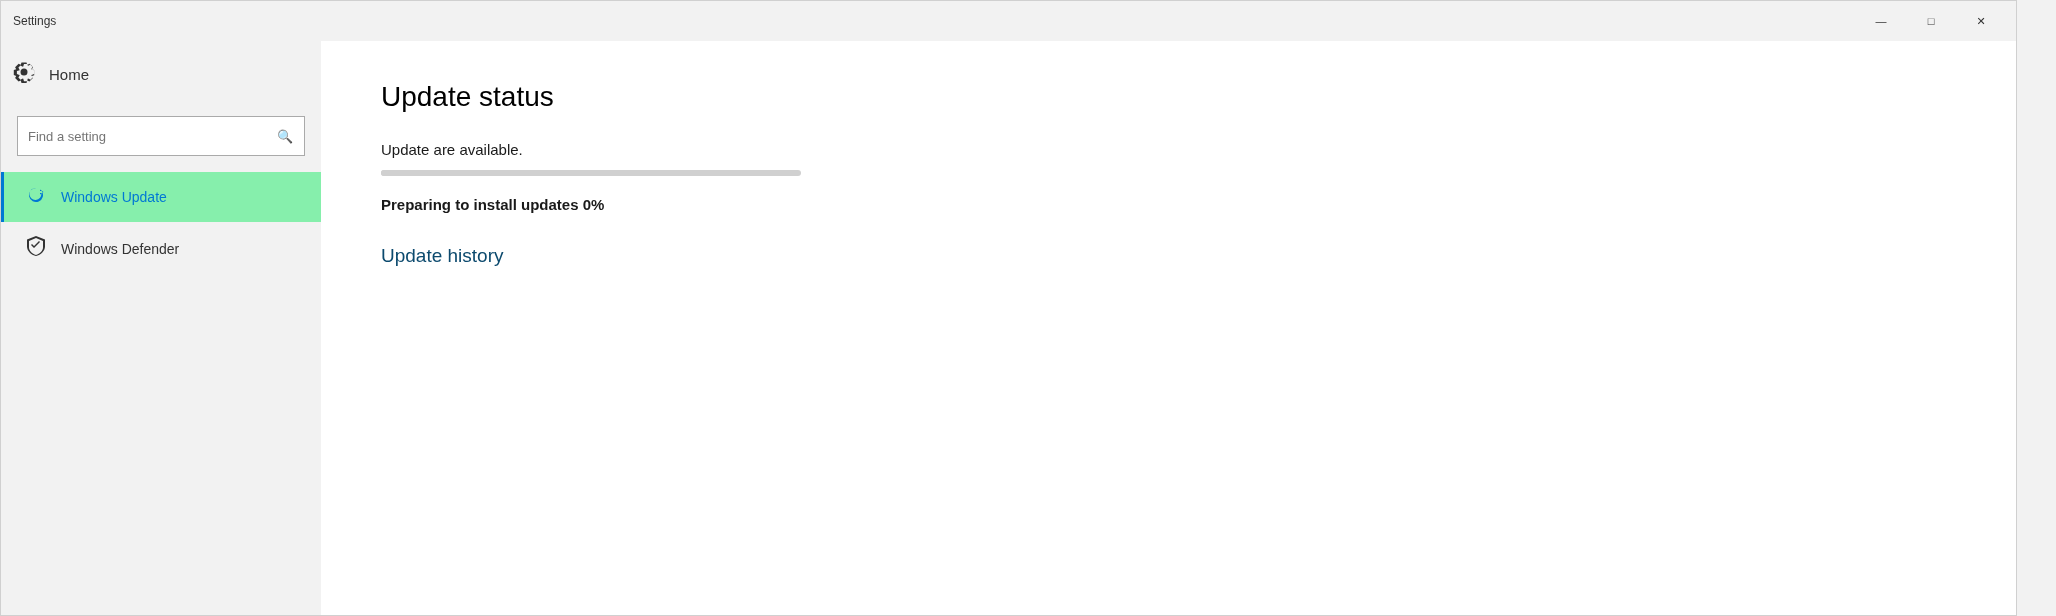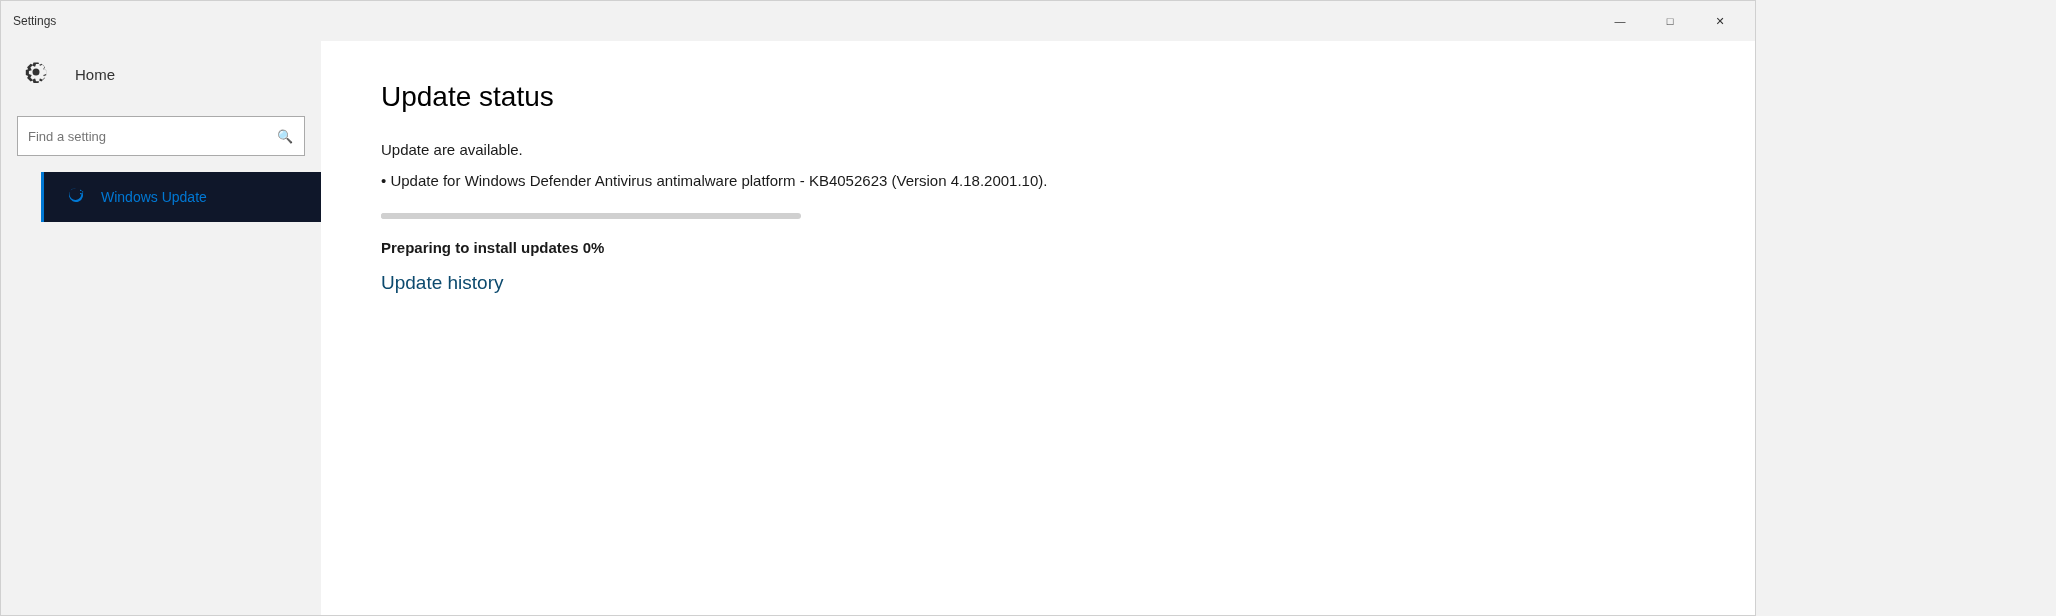--- a/index.html
+++ b/index.html
@@ -10,21 +10,21 @@
 
     body {
       font-family: 'Segoe UI', sans-serif;
       background: #f2f2f2;
       width: 2056px;
       height: 616px;
       overflow: hidden;
     }
 
     .window {
-      width: 1756px;
+      width: 2017px;
       height: 616px;
       background: #ffffff;
       display: flex;
       flex-direction: column;
       border: 1px solid #d0d0d0;
     }
 
     .title-bar {
       height: 40px;
       background: #f2f2f2;
@@ -76,22 +76,22 @@
       width: 320px;
       background: #f2f2f2;
       padding: 0;
       flex-shrink: 0;
       overflow-y: auto;
     }
 
     .sidebar-home {
       display: flex;
       align-items: center;
-      gap: 28px;
-      padding: 20px 24px;
+      gap: 14px;
+      padding: 20px 12px;
       cursor: pointer;
     }
 
     .home-icon {
       font-size: 20px;
       color: #333;
     }
 
     .home-label {
       font-size: 15px;
@@ -142,23 +142,22 @@
       display: flex;
       align-items: center;
       gap: 14px;
       padding: 14px 24px;
       cursor: pointer;
       position: relative;
       font-size: 14px;
     }
 
     .nav-item.active {
-      background: #0f172a;
+      background: #86efac;
       color: #0078d4;
-      margin-left: 40px;
     }
 
     .nav-item.active::before {
       content: '';
       position: absolute;
       left: 0;
       top: 0;
       bottom: 0;
       width: 3px;
       background: #0078d4;
@@ -226,21 +225,21 @@
       height: 100%;
       width: 2%;
       background: #d0d0d0;
       border-radius: 3px;
     }
 
     .preparing-text {
       font-size: 15px;
       color: #1a1a1a;
       font-weight: 600;
-      margin-bottom: 16px;
+      margin-bottom: 32px;
     }
 
     .update-history-link {
       font-size: 19px;
       color: #0c4a6e;
       text-decoration: none;
       cursor: pointer;
     }
 
     
@@ -289,29 +288,37 @@
 
       <div class="nav-item active">
         <span class="nav-icon sync-icon">
           <svg width="18" height="18" viewBox="0 0 18 18" fill="none" xmlns="http://www.w3.org/2000/svg">
             <path d="M9 2a7 7 0 1 0 5.74 3H13v-1.5l3.5 2.5L13 8.5V7h1.28A6 6 0 1 1 9 2z" fill="#0078d4"></path>
           </svg>
         </span>
         <span class="nav-label">Windows Update</span>
       </div>
 
+      <div class="nav-item">
+        <span class="nav-icon">
+          <svg width="18" height="20" viewBox="0 0 18 20" fill="none" xmlns="http://www.w3.org/2000/svg">
+            <path d="M9 0L0 3.5v7C0 14.9 4 18.8 9 20c5-1.2 9-5.1 9-9.5v-7L9 0zm0 2.1l7 2.9v6.5C16 14.6 12.9 17.9 9 19c-3.9-1.1-7-4.4-7-7.5V5l7-2.9z" fill="#333"></path>
+            <path d="M4 9l3 3 6-6-1-1-5 5-2-2-1 1z" fill="#333"></path>
+          </svg>
+        </span>
+        <span class="nav-label">Windows Defender</span>
+      </div>
 
     </div>
 
     <div class="main-content">
       <h1 class="page-title">Update status</h1>
 
       <p class="update-available-text">Update are available.</p>
 
-      <p class="update-detail-text">• Update for Windows Defender Antivirus antimalware platform - KB4052623 (Version 4.18.2001.10).</p>
 
       <div class="progress-bar-container">
         <div class="progress-bar-fill"></div>
       </div>
 
       <p class="preparing-text">Preparing to install updates 0%</p>
 
       <a class="update-history-link">Update history</a>
     </div>
   </div>

